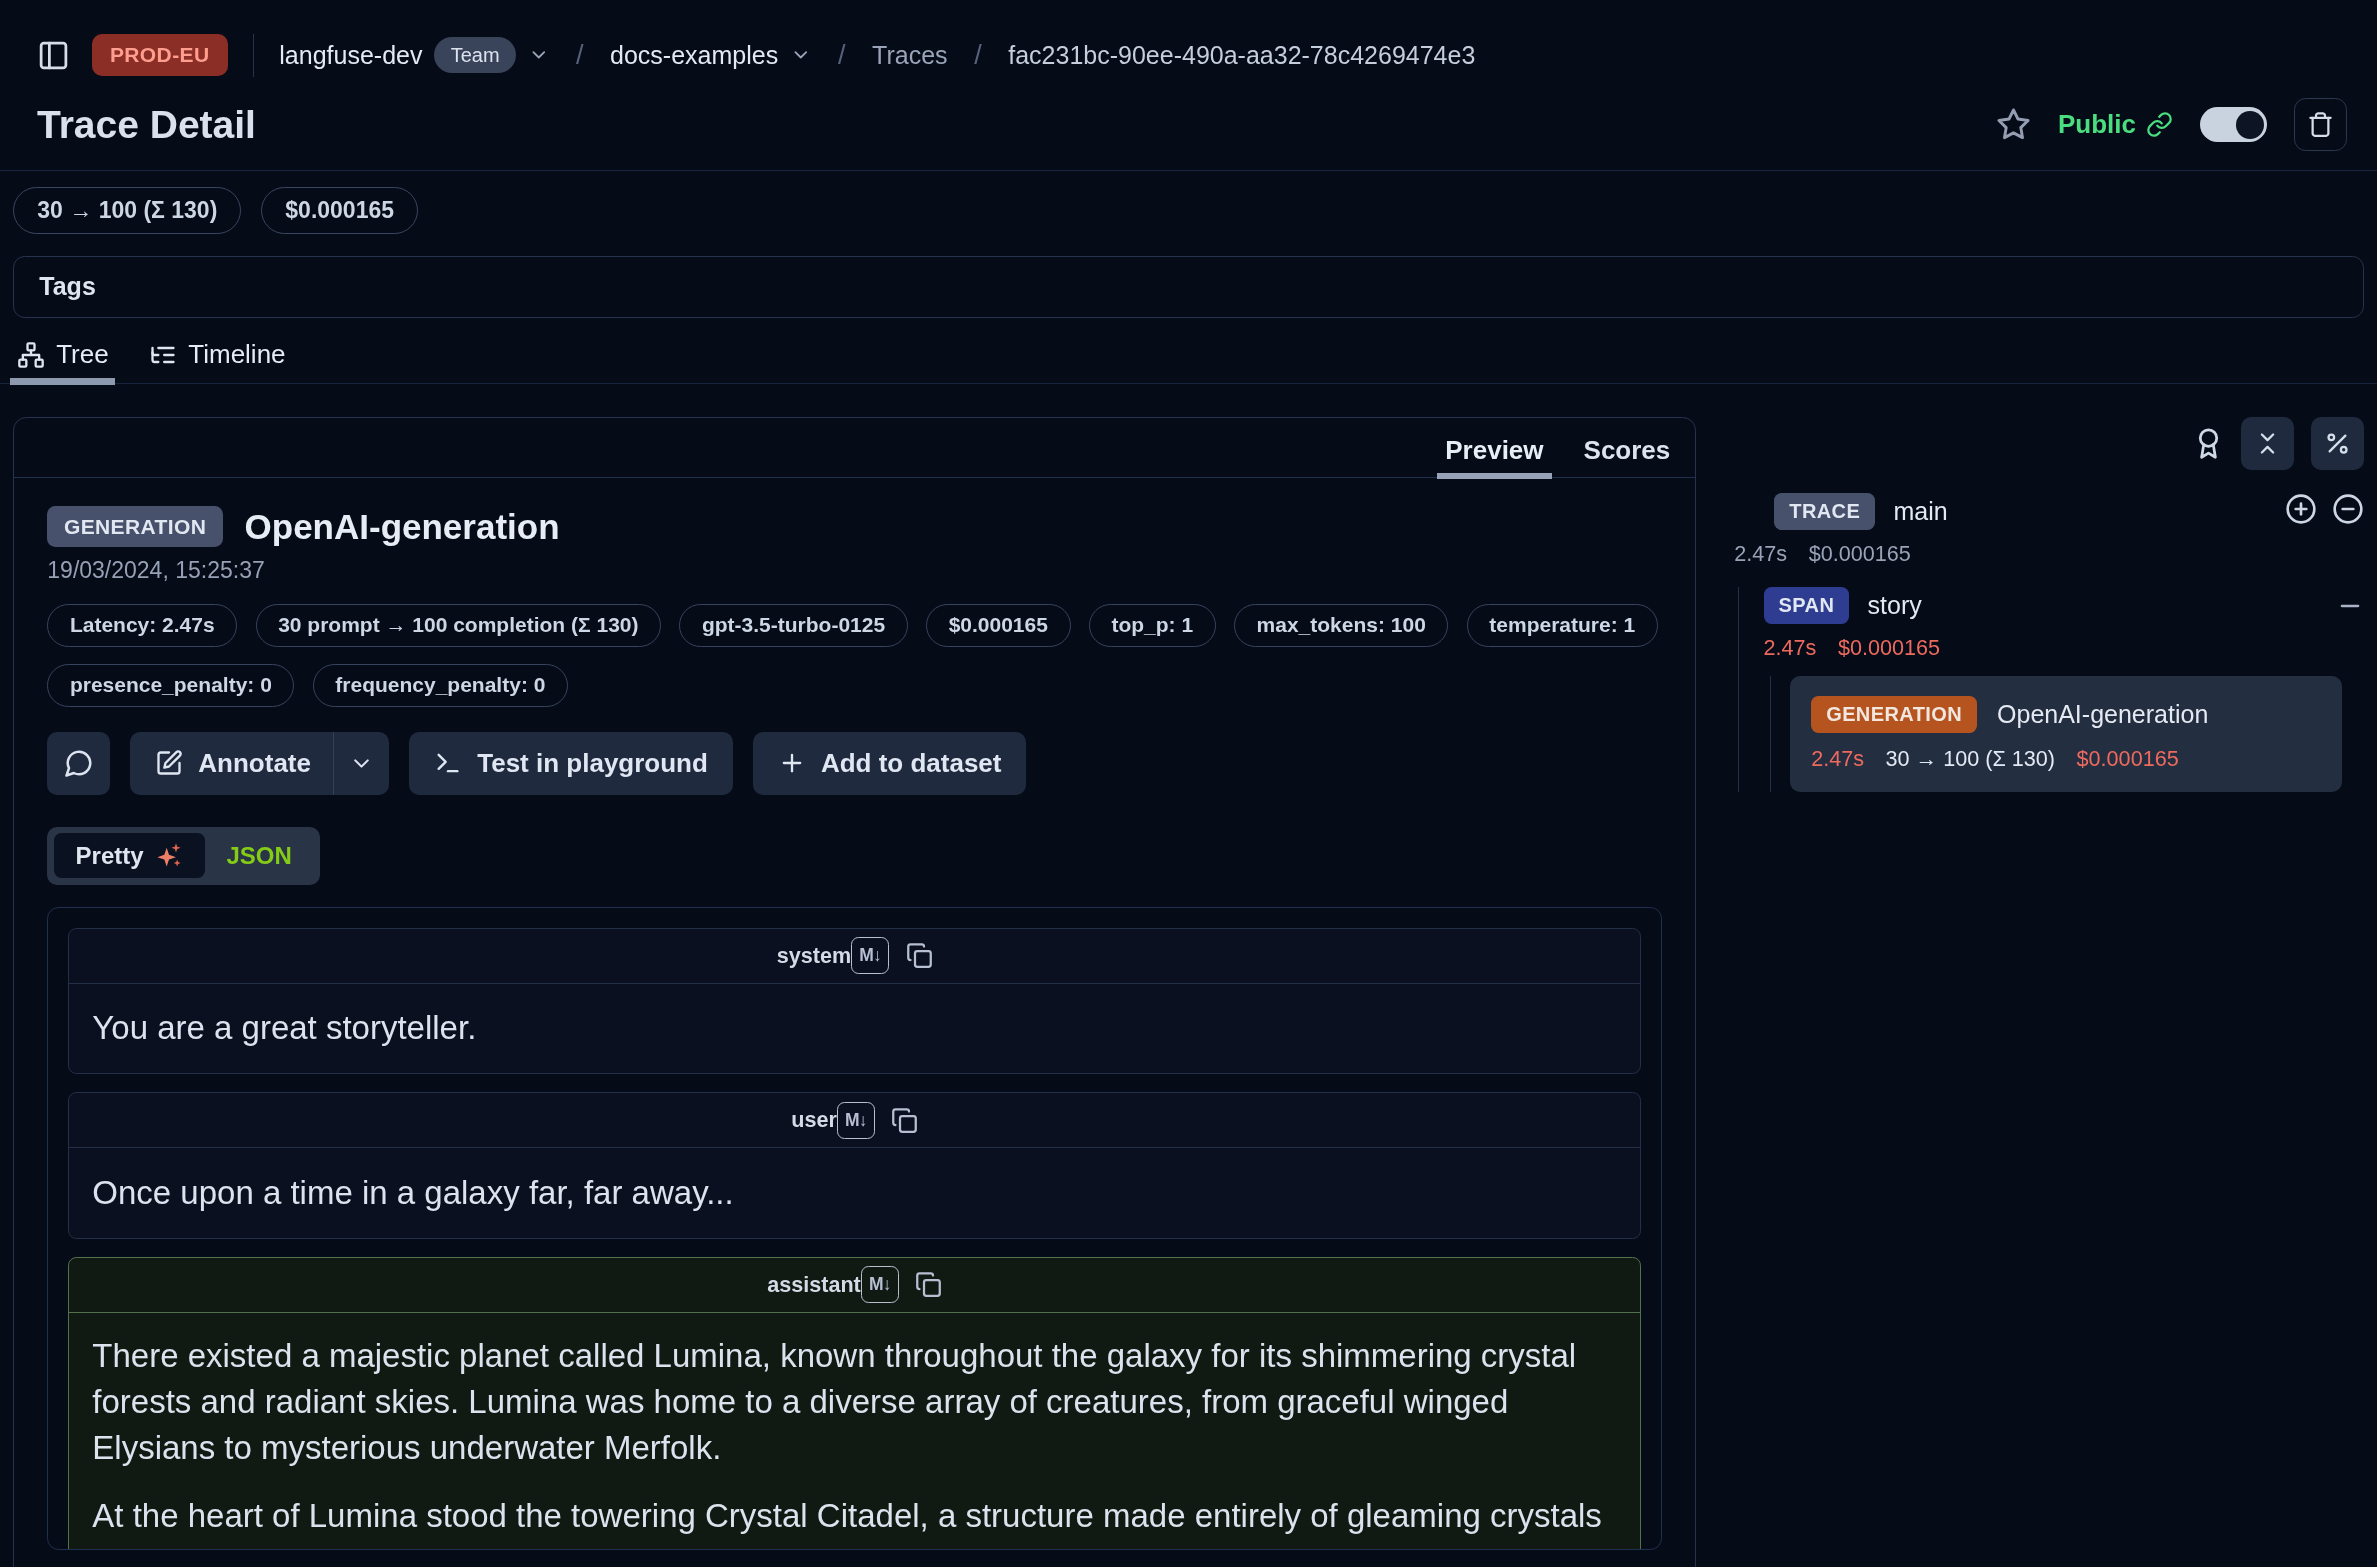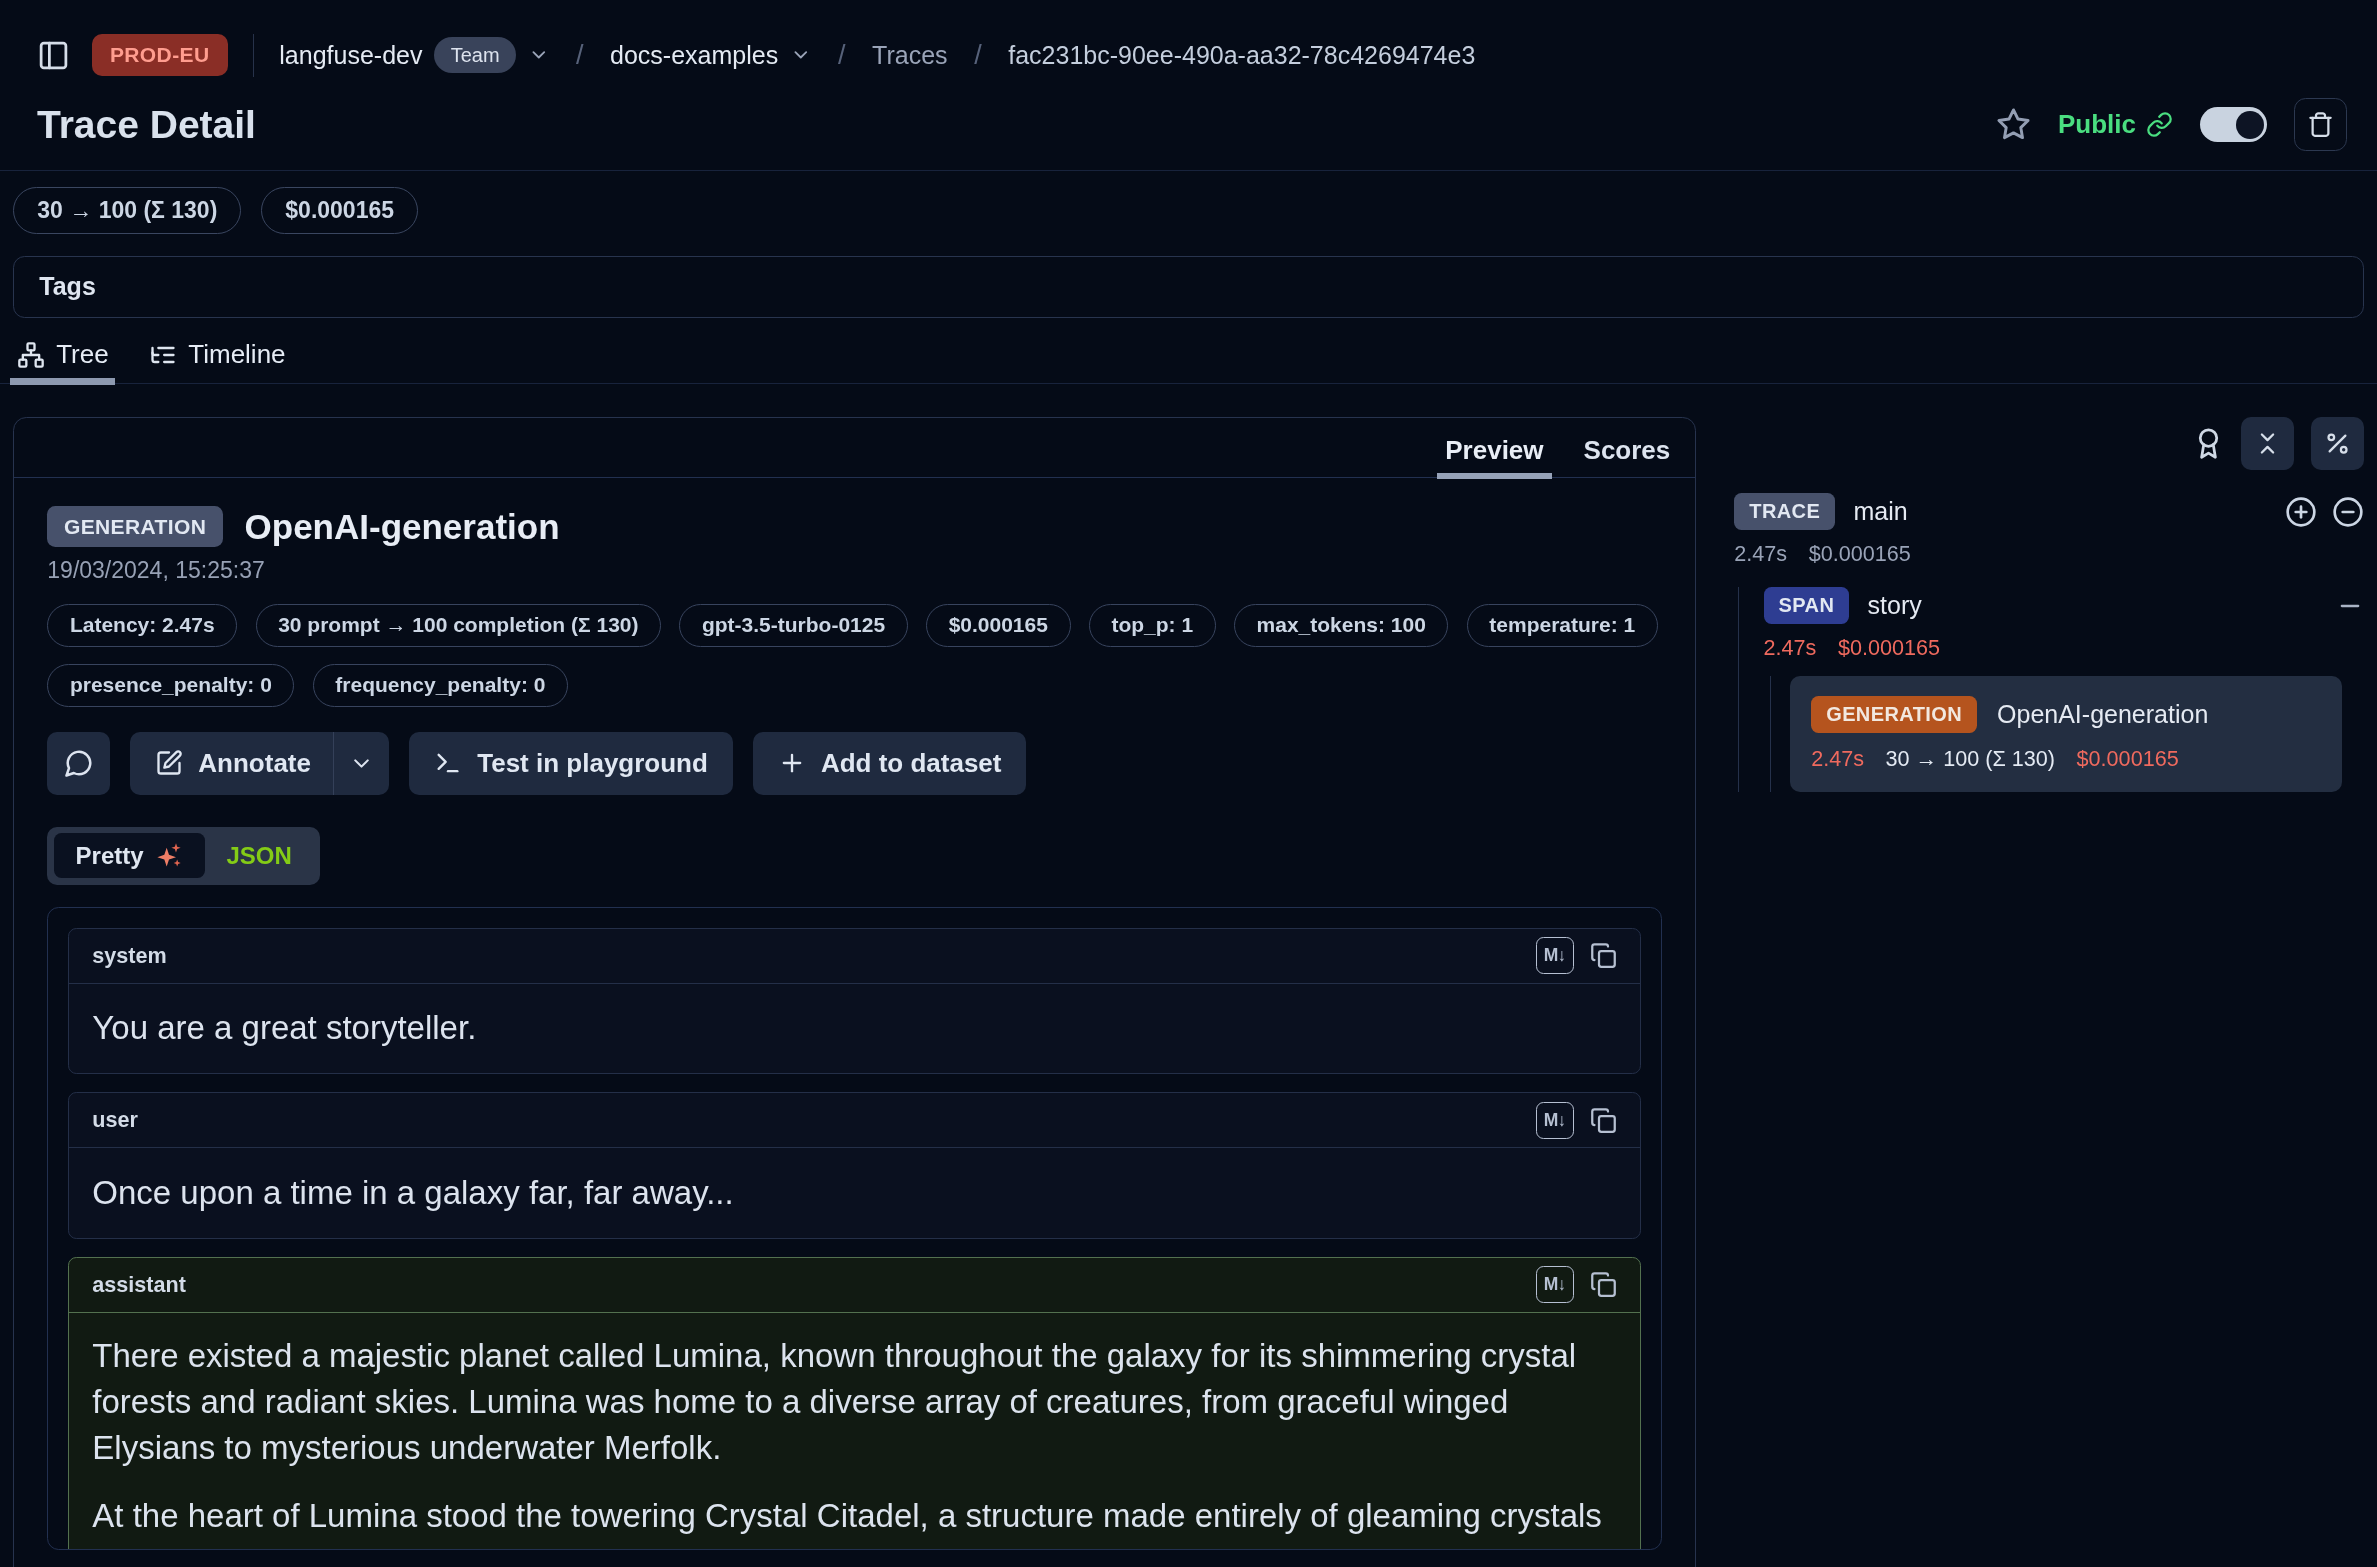--- a/index.html
+++ b/index.html
@@ -88,40 +88,40 @@
   .split-chev { width:55px; display:flex; align-items:center; justify-content:center; color:#dde4f0; background:transparent; border:none; }
 
   .fmt-toggle { margin-top:32px; display:inline-flex; background:#2a3447; border-radius:10px; padding:6.7px; align-self:flex-start; }
   .fmt-opt { display:flex; align-items:center; gap:11.6px; padding:0 21.6px; height:45px;
     font-size:24px; font-weight:bold; color:#84cc16; }
   .fmt-opt.active { background:#0a1120; border-radius:7.5px; color:#dfe6f0; }
 
   .messages { margin:21.6px 0 30px; border:1.7px solid #223050; border-radius:11.6px; padding:20px;
     flex:1; min-height:0; display:flex; flex-direction:column; gap:18.3px; overflow:hidden; }
   .msg { border:1.7px solid #242f48; border-radius:8.3px; background:#0a101f; display:flex; flex-direction:column; }
-  .msg-head { height:55px; border-bottom:1.7px solid #242f48; display:flex; justify-content:space-between;
+  .msg-head { height:55px; border-bottom:1.7px solid #242f48; display:flex; justify-content:center;
     align-items:center; padding:0 23px; flex:none; }
   .role { font-size:21.6px; font-weight:bold; color:#d3dbe7; }
   .msg-icons { display:flex; gap:16.6px; align-items:center; color:#b6c0d2; }
   .md-icon { min-width:38px; height:37px; border:1.7px solid currentColor; border-radius:7.5px;
     display:flex; align-items:center; justify-content:center; font-size:17.5px; font-weight:bold; letter-spacing:-0.8px; }
   .msg-body { padding:21.6px 23px; font-size:33px; color:#dce3ee; line-height:1.4; }
   .msg.assistant { border-color:#53714f; background:#111a12; }
   .msg.assistant .msg-head { border-bottom-color:#53714f; }
   .msg.assistant .msg-body { padding:20px 23px; }
   .msg-body p + p { margin-top:21.6px; }
 
   
   .tree-panel { flex:1; display:flex; flex-direction:column; min-width:0; }
   .tree-controls { display:flex; justify-content:flex-end; align-items:center; gap:16.6px; height:53px; }
   .award { color:#cfd8e5; }
   .sq-btn { width:53px; height:53px; background:#1f2a3f; border-radius:10px; border:none;
     display:flex; align-items:center; justify-content:center; color:#d6dee9; }
 
-  .trace-row { margin-top:23px; display:flex; justify-content:space-between; align-items:center; }
+  .trace-row { margin-top:23px; display:flex; justify-content:space-between; align-items:flex-start;margin-left:40px; }
   .node-left { display:flex; align-items:center; gap:18.3px; }
   .badge-slate { background:#47516b; color:#e2e8f2; font-size:20px; font-weight:bold; letter-spacing:0.4px;
     padding:6.7px 15px; border-radius:7.5px; }
   .badge-span { background:#2e3d92; color:#e2e8f2; font-size:20px; font-weight:bold; letter-spacing:0.4px;
     padding:6.7px 15px; border-radius:7.5px; }
   .badge-gen { background:#b5541e; color:#f2e8e0; font-size:20px; font-weight:bold; letter-spacing:0.4px;
     padding:6.7px 15px; border-radius:7.5px; }
   .node-name { font-size:25px; color:#e5eaf2; }
   .trace-icons { display:flex; gap:15px; align-items:center; color:#ccd6e4; }
   .metrics { margin-top:11.6px; display:flex; gap:21.6px; font-size:21.6px; color:#99a3b7; }

